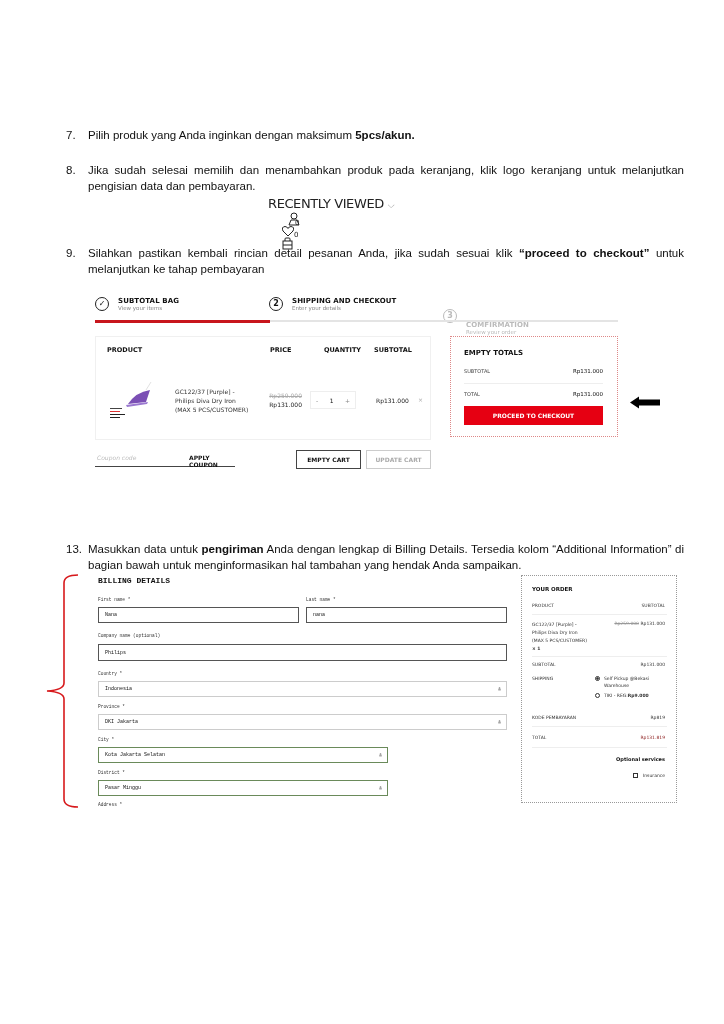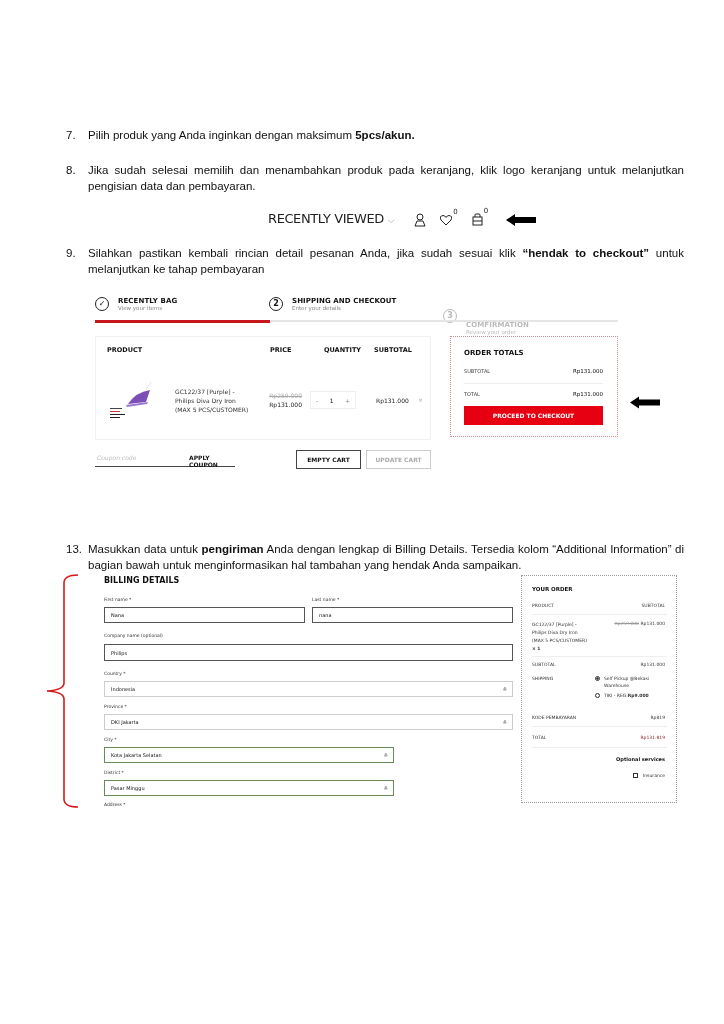--- a/index.html
+++ b/index.html
@@ -51,21 +51,21 @@
   <div class="step-body" style="width:598px;">
     <span>Pilih produk yang Anda inginkan dengan maksimum </span><b>5pcs/akun.</b>
   </div>
 </div>
 
 <div class="abs step-text" style="left:66px; top:162px; width:620px; height:34px;">
   <span class="step-num">8.</span>
   <div class="step-body" style="width:596px;">Jika sudah selesai memilih dan menambahkan produk pada keranjang, klik logo keranjang untuk melanjutkan pengisian data dan pembayaran.</div>
 </div>
 
-<div class="abs hdr" style="left:268px; top:206px; width:290px; height:20px; display:flex; align-items:flex-end;">
+<div class="abs hdr" style="left:268px; top:196px; width:290px; height:20px; display:flex; align-items:flex-start;flex-direction:column;">
   <span class="rv"><span>RECENTLY VIEWED</span><span class="chev">⌵</span></span>
   <span style="margin-left:20px; width:12px; height:14px; display:inline-block;">
     <svg width="12" height="14" viewBox="0 0 12 14">
         <circle cx="6" cy="4" r="3" fill="none" stroke="#222" stroke-width="1"></circle>
         <path d="M1 13 L3 8 L9 8 L11 13 Z" fill="none" stroke="#222" stroke-width="1"></path>
       </svg>
   </span>
   <span style="margin-left:14px; display:inline-flex; align-items:flex-start;">
     <svg width="12" height="12" viewBox="0 0 12 12">
         <path d="M6 11 L1 6 Q-1 2 3 1.5 Q5 1.5 6 3.5 Q7 1.5 9 1.5 Q13 2 11 6 Z" fill="none" stroke="#222" stroke-width="1"></path>
@@ -81,29 +81,29 @@
     <span class="sup">0</span>
   </span>
   <svg class="arrow" style="margin-left:18px;" viewBox="0 0 30 12">
       <path d="M0 6 L9 0 L9 3 L30 3 L30 9 L9 9 L9 12 Z" fill="#000"></path>
     </svg>
 </div>
 
 <div class="abs step-text" style="left:66px; top:245px; width:620px; height:34px;">
   <span class="step-num">9.</span>
   <div class="step-body" style="width:596px;">
-    <span>Silahkan pastikan kembali rincian detail pesanan Anda, jika sudah sesuai klik </span><b>“hendak to checkout”</b><span> untuk melanjutkan ke tahap pembayaran</span>
+    <span>Silahkan pastikan kembali rincian detail pesanan Anda, jika sudah sesuai klik </span><b>“proceed to checkout”</b><span> untuk melanjutkan ke tahap pembayaran</span>
   </div>
 </div>
 
 <div class="abs ui" style="left:95px; top:297px; width:523px; height:26px;">
   <div class="abs" style="left:0; top:0; display:flex; align-items:center;">
     <div class="circle">✓</div>
     <div style="margin-left:9px;">
-      <div class="st-title">RECENTLY BAG</div>
+      <div class="st-title">SUBTOTAL BAG</div>
       <div class="st-sub">View your items</div>
     </div>
   </div>
   <div class="abs" style="left:174px; top:0; display:flex; align-items:center;">
     <div class="circle">2</div>
     <div style="margin-left:9px;">
       <div class="st-title">SHIPPING AND CHECKOUT</div>
       <div class="st-sub">Enter your details</div>
     </div>
   </div>
@@ -152,21 +152,21 @@
 <div class="abs ui" style="left:95px; top:450px; width:336px; height:20px;">
   <div class="abs" style="left:0; top:0; width:140px; height:17px; border-bottom:1px solid #444;">
     <span class="small" style="position:absolute; left:2px; top:4px; color:#bbb; font-style:italic;">Coupon code</span>
     <span class="small" style="position:absolute; left:94px; top:4px; font-weight:bold;">APPLY COUPON</span>
   </div>
   <div class="abs btn-out" style="left:201px; top:0; width:65px; height:19px; line-height:17px;">EMPTY CART</div>
   <div class="abs btn-out dim" style="left:271px; top:0; width:65px; height:19px; line-height:17px;">UPDATE CART</div>
 </div>
 
 <div class="abs ui cart-box" style="left:450px; top:336px; width:168px; height:101px;">
-  <div class="abs" style="left:13px; top:12px; font-size:7px; font-weight:bold;">ORDER TOTALS</div>
+  <div class="abs" style="left:13px; top:12px; font-size:7px; font-weight:bold;">EMPTY TOTALS</div>
   <div class="abs small" style="left:13px; top:31px; font-size:5px; color:#444;">SUBTOTAL</div>
   <div class="abs small" style="right:14px; top:31px; font-size:5.5px;">Rp131.000</div>
   <div class="abs rule" style="left:13px; top:46px; width:139px;"></div>
   <div class="abs small" style="left:13px; top:54px; font-size:5px; color:#444;">TOTAL</div>
   <div class="abs small" style="right:14px; top:54px; font-size:5.5px;">Rp131.000</div>
   <div class="abs btn-red" style="left:13px; top:69px; width:139px; height:19px; line-height:19px;">PROCEED TO CHECKOUT</div>
 </div>
 <svg class="abs" style="left:630px; top:396px; width:30px; height:13px;" viewBox="0 0 30 12">
     <path d="M0 6 L9 0 L9 3 L30 3 L30 9 L9 9 L9 12 Z" fill="#000"></path>
   </svg>
@@ -175,21 +175,21 @@
   <span class="step-num">13.</span>
   <div class="step-body" style="width:596px;">
     <span>Masukkan data untuk </span><b>pengiriman</b><span> Anda dengan lengkap di Billing Details. Tersedia kolom “Additional Information” di bagian bawah untuk menginformasikan hal tambahan yang hendak Anda sampaikan.</span>
   </div>
 </div>
 
 <svg class="abs" style="left:42px; top:573px; width:40px; height:236px;" viewBox="0 0 40 236">
   <path d="M36 2 Q22 2 22 10 L22 110 Q22 117 5 118 Q22 119 22 126 L22 226 Q22 234 36 234" fill="none" stroke="#d7191c" stroke-width="1.6"></path>
 </svg>
 
-<div class="abs ui" style="left:103px; top:575px; width:420px; height:235px;">
+<div class="abs ui" style="left:97px; top:575px; width:420px; height:235px;font-family:Liberation Mono, monospace;">
   <div class="abs" style="left:1px; top:1px; font-size:8px; font-weight:bold;">BILLING DETAILS</div>
 
   <div class="abs lbl" style="left:1px; top:22px;">First name *</div>
   <div class="abs inp" style="left:1px; top:32px; width:201px; height:16px;">
       <span>Nana</span>
     </div>
 
   <div class="abs lbl" style="left:209px; top:22px;">Last name *</div>
   <div class="abs inp" style="left:209px; top:32px; width:201px; height:16px;">
       <span>nana</span>

